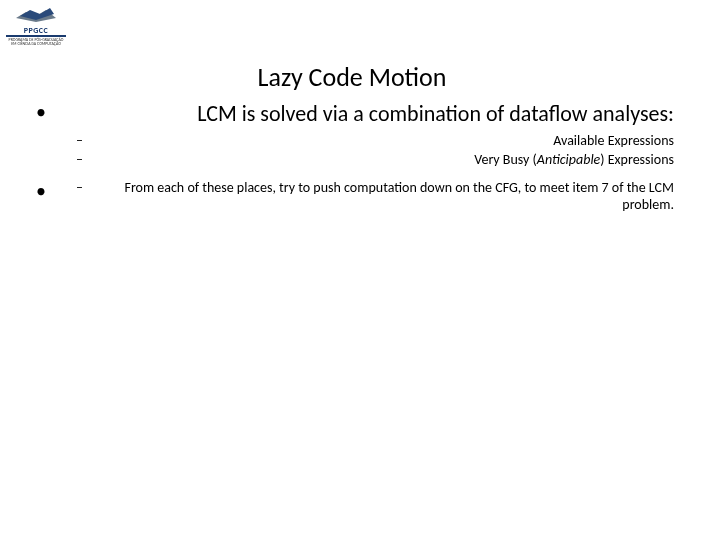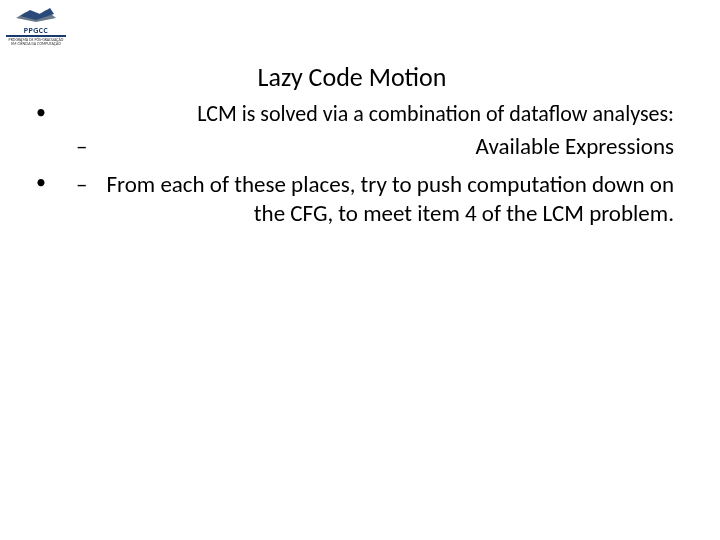--- a/index.html
+++ b/index.html
@@ -66,21 +66,21 @@
     content: "•";
     position: absolute;
     left: 6px;
     top: 0;
     font-size: 20px;
   }
   ul.lvl2 {
     list-style: none;
     padding: 0;
     margin: 4px 0 10px 0;
-    font-size: 23px;
+    font-size: 14px;
   }
   ul.lvl2 > li {
     position: relative;
     padding-left: 40px;
     margin-bottom: 2px;
   }
   ul.lvl2 > li::before {
     content: "–";
     position: absolute;
     left: 18px;
@@ -107,25 +107,28 @@
   <div class="title">Lazy Code Motion</div>
 
   <div class="body">
     <ul class="lvl1">
       <li>
         <span>LCM is solved via a combination of dataflow analyses:</span>
         <ul class="lvl2">
           <li>
             <span>Available Expressions</span>
           </li>
+          <li>
+            <span>Very Busy (</span><span class="ital">Anticipable</span><span>) Expressions</span>
+          </li>
         </ul>
       </li>
       <li>
         <ul class="lvl2">
           <li>
-            <span>From each of these places, try to push computation down on the CFG, to meet item 4 of the LCM problem.</span>
+            <span>From each of these places, try to push computation down on the CFG, to meet item 7 of the LCM problem.</span>
           </li>
         </ul>
       </li>
     </ul>
   </div>
 
 </div>
 
 </body></html>

